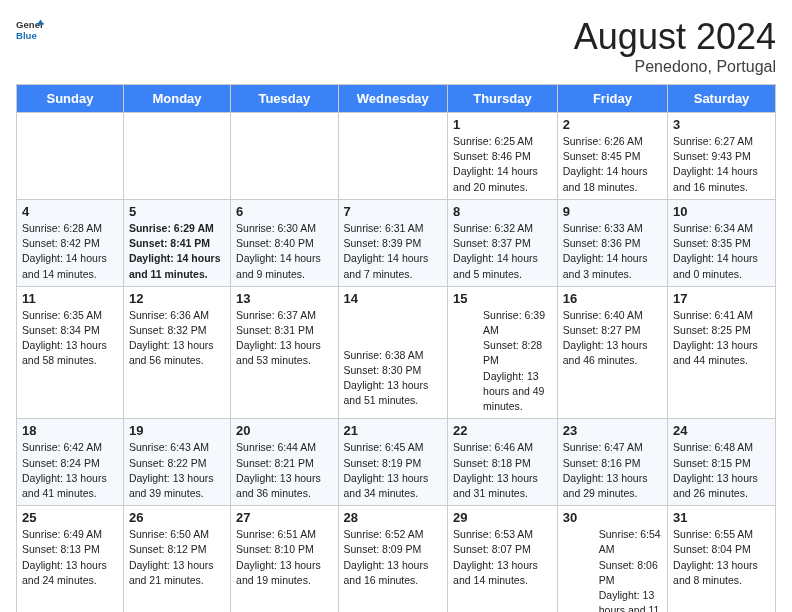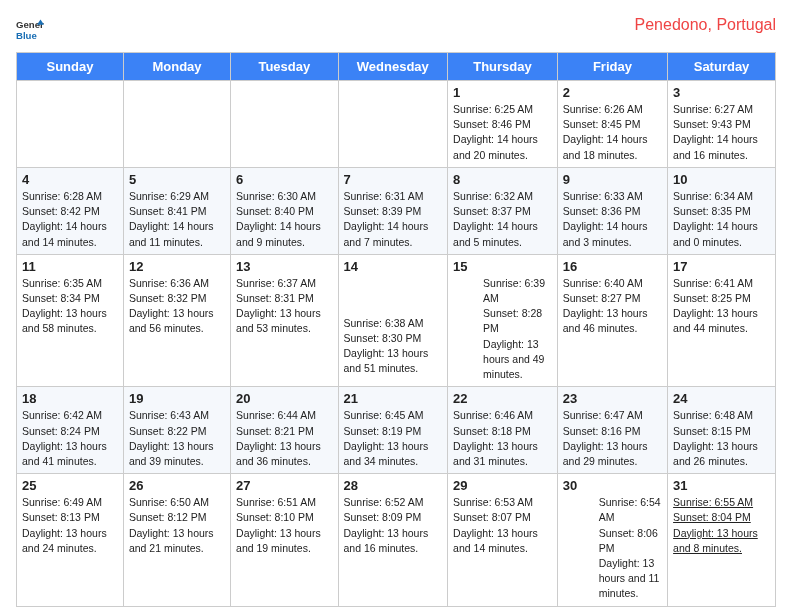--- a/index.html
+++ b/index.html
@@ -28,21 +28,21 @@
     .title-block {
       text-align: right;
     }
     .month-year {
       font-size: 36px;
       font-weight: normal;
       color: #222;
     }
     .location {
       font-size: 16px;
-      color: #ef4444;
+      color: #404040;
     }
     .calendar {
       width: 100%;
       border-collapse: collapse;
       font-size: 11px;
     }
     .calendar thead th {
       background: #3b82f6;
       color: #fff;
       text-align: center;
@@ -86,20 +86,21 @@
 
 <div class="header">
   <div class="logo">
     <svg class="logo-icon" viewBox="0 0 32 32">
       <text x="0" y="14" font-size="11" font-weight="bold" fill="#333">General</text>
       <text x="0" y="26" font-size="11" font-weight="bold" fill="#1a6fb5">Blue</text>
       <polygon points="28,4 32,10 24,10" fill="#1a6fb5"></polygon>
     </svg>
   </div>
   <div class="title-block">
+    <div class="month-year">August 2024</div>
     <div class="location">Penedono, Portugal</div>
   </div>
 </div>
 
 <table class="calendar">
   <thead>
     <tr>
     <th>Sunday</th>
         <th>Monday</th>
         <th>Tuesday</th>
@@ -136,21 +137,21 @@
       </tr>
       <tr>
         <td>
           <div class="day-number">4</div>
           <div class="day-info" style="white-space: pre-line;">Sunrise: 6:28 AM
 Sunset: 8:42 PM
 Daylight: 14 hours and 14 minutes.</div>
         </td>
         <td>
           <div class="day-number">5</div>
-          <div class="day-info" style="white-space: pre-line;">Sunrise: 6:29 AM
+          <div class="day-info" style="white-space: pre-line; font-weight: bold;">Sunrise: 6:29 AM
 Sunset: 8:41 PM
 Daylight: 14 hours and 11 minutes.</div>
         </td>
         <td>
           <div class="day-number">6</div>
           <div class="day-info" style="white-space: pre-line;">Sunrise: 6:30 AM
 Sunset: 8:40 PM
 Daylight: 14 hours and 9 minutes.</div>
         </td>
         <td>
@@ -298,21 +299,21 @@
 Daylight: 13 hours and 14 minutes.</div>
         </td>
         <td>
           <div class="day-number">30</div>
           <div class="day-info" style="white-space: pre-line; margin-left: 36px;">Sunrise: 6:54 AM
 Sunset: 8:06 PM
 Daylight: 13 hours and 11 minutes.</div>
         </td>
         <td>
           <div class="day-number">31</div>
-          <div class="day-info" style="white-space: pre-line; text-decoration: underline;">Sunrise: 6:55 AM
+          <div class="day-info" style="white-space: pre-line;">Sunrise: 6:55 AM
 Sunset: 8:04 PM
 Daylight: 13 hours and 8 minutes.</div>
         </td>
       </tr>
     </tbody>
 </table>
 
 <div class="footer">
   <span>Daylight hours</span>
 </div>

